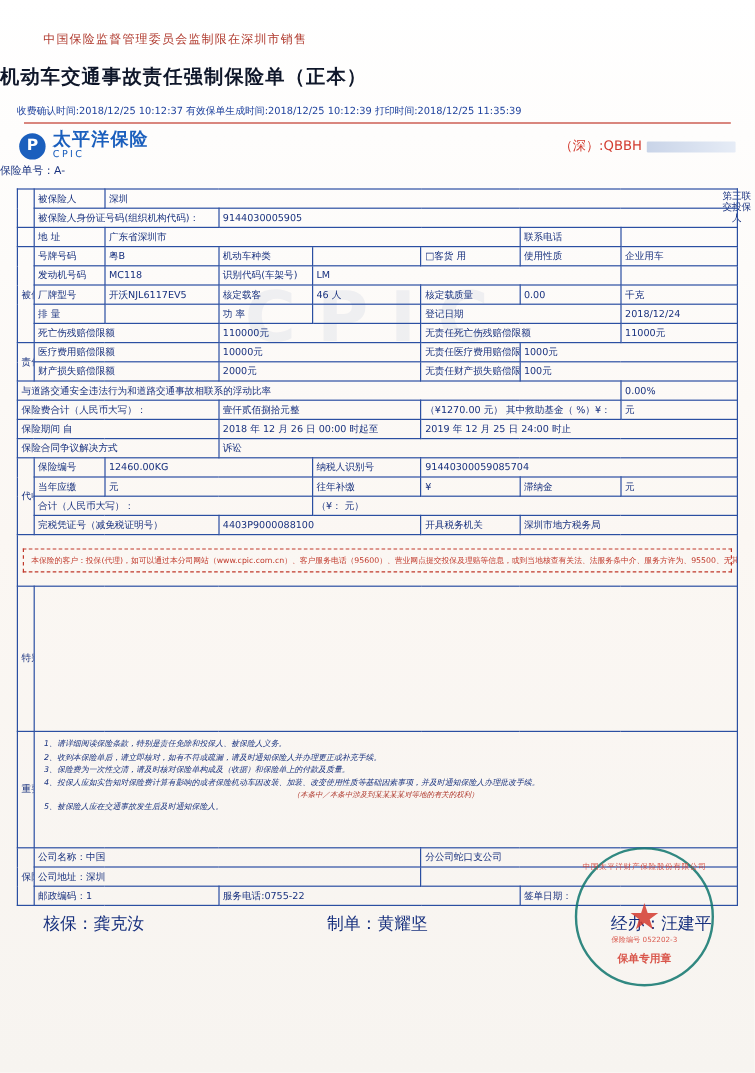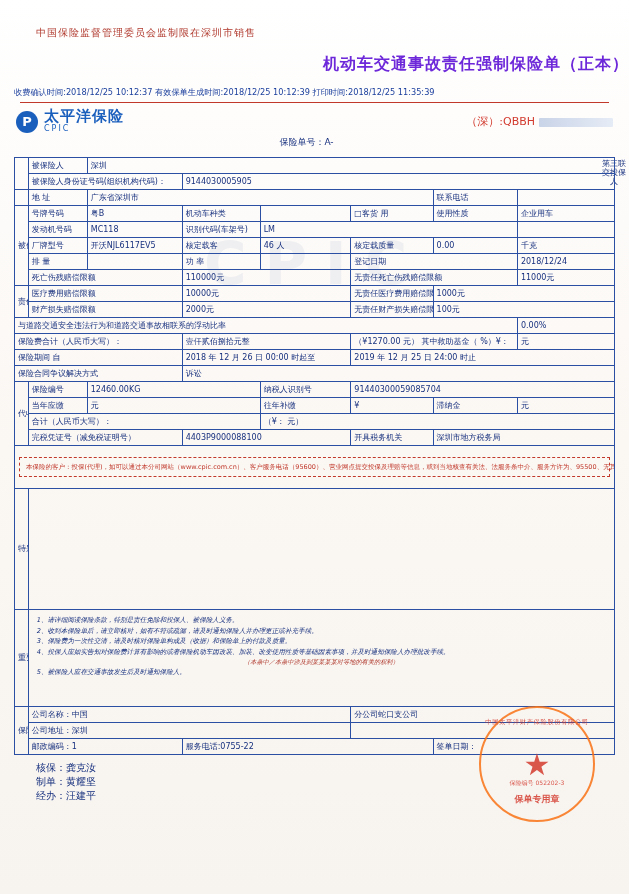--- a/index.html
+++ b/index.html
@@ -13,21 +13,21 @@
     overflow:hidden;
   }
   .page{position:relative;width:629px;height:894px;}
 
   
   .top-row{display:flex;padding:26px 28px 0 36px;font-size:10px;color:#c0392b;}
   .top-left{color:#b03a2e;letter-spacing:1px;}
   .top-right{color:#b03a2e;letter-spacing:1px;}
 
   .title{
-    text-align:right;font-size:16px;font-weight:bold;color:#6d28d9;
+    text-align:left;font-size:16px;font-weight:bold;color:#0f172a;
     margin-top:14px;letter-spacing:1px;
   }
   .subtimes{
     margin-top:12px;padding:0 14px;font-size:8.2px;color:#1b3f9c;
     display:flex;justify-content:space-between;white-space:nowrap;text-align:center;
   }
   .brandrow{
     margin-top:6px;padding:0 16px;display:flex;align-items:center;justify-content:space-between;
   }
   .logo{display:flex;align-items:center;gap:6px;}
@@ -70,26 +70,26 @@
   .note-box{
     border:1px dashed #c0392b;margin:3px 4px;padding:4px 6px;color:#c0392b;font-size:6.5px;line-height:1.55;
   }
   .tiny{font-size:6.6px;line-height:1.6;color:#17307e;}
   .tiny-red{font-size:6.2px;color:#b03a2e;}
 
   .right-col{
     position:absolute;right:0px;top:160px;width:30px;text-align:center;font-size:8px;color:#17307e;line-height:1.1;
   }
   .footer{
-    display:flex;justify-content:space-between;padding:6px 36px 0 36px;font-size:10px;color:#17307e;flex-direction:column;
+    display:flex;justify-content:space-between;padding:6px 36px 0 36px;font-size:14px;color:#17307e;
   }
   
   .stamp{
     position:absolute;right:34px;bottom:72px;width:112px;height:112px;border-radius:50%;
-    border:2px solid #f97316;color:#d43b2f;
+    border:2px solid #0f766e;color:#d43b2f;
     display:flex;align-items:center;justify-content:center;
     opacity:.85;
     margin-top:21px;
   }
   .stamp .star{font-size:30px;color:#d43b2f;}
   .stamp-top{position:absolute;top:10px;width:100%;text-align:center;font-size:6.4px;letter-spacing:.5px;}
   .stamp-bot{position:absolute;bottom:14px;width:100%;text-align:center;font-size:9px;font-weight:bold;}
   .stamp-mid{position:absolute;bottom:32px;width:100%;text-align:center;font-size:6px;}
 
   .watermark{
@@ -126,21 +126,21 @@
       <div>
         <div class="logo-text-cn">太平洋保险</div>
         <div class="logo-text-en">CPIC</div>
       </div>
     </div>
     <div class="qb">
       <span>（深）:QBBH</span><span class="blur"></span>
     </div>
   </div>
 
-  <div style="text-align:center;padding:2px 20px 0 16px;">
+  <div style="text-align:left;padding:2px 20px 0 0;">
     <span class="polno">保险单号：A-</span><span class="polno blur"></span>
   </div>
 
   <div class="right-col">第三联 交投保人</div>
 
   <div class="tbl-wrap">
   <table class="main">
     <colgroup>
       <col style="width:13px">
           <col style="width:56px">

